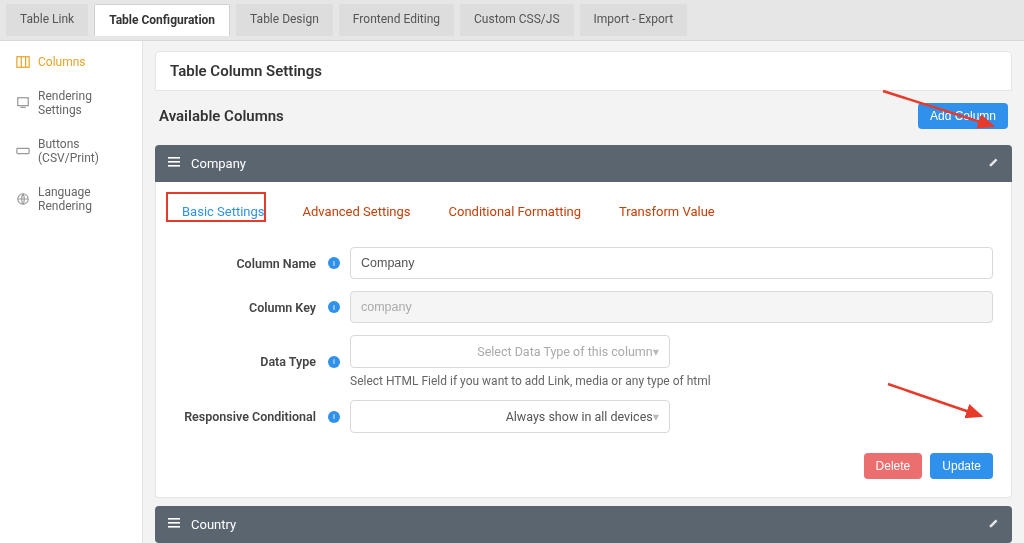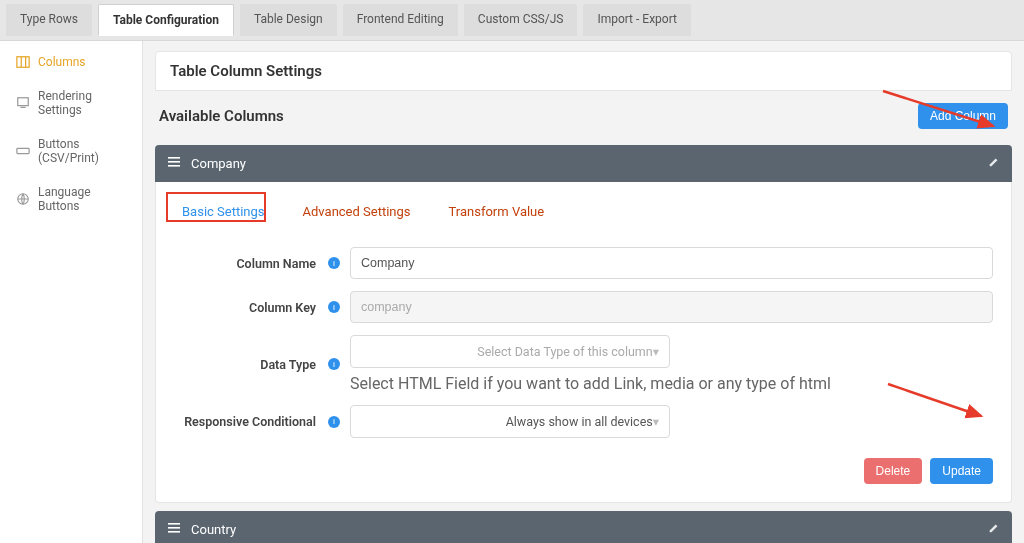--- a/index.html
+++ b/index.html
@@ -181,21 +181,21 @@
     display: flex;
     align-items: center;
     justify-content: flex-end;
     color: #aaa;
     max-width: 320px;
   }
   .select .chev {
     color: #bbb;
   }
   .helptext {
-    font-size: 16px;
+    font-size: 12px;
     color: #666;
     margin-top: 6px;
   }
 
   .action-row {
     display: flex;
     justify-content: flex-end;
     gap: 8px;
     margin-top: 20px;
   }
@@ -204,21 +204,21 @@
   .anno {
     position: absolute;
     pointer-events: none;
     z-index: 50;
   }
 </style>
 </head>
 <body>
 
 <div class="top-tabs">
-  <div class="top-tab">Type Rows</div>
+  <div class="top-tab">Table Link</div>
   <div class="top-tab active">Table Configuration</div>
   <div class="top-tab">Table Design</div>
   <div class="top-tab">Frontend Editing</div>
   <div class="top-tab">Custom CSS/JS</div>
   <div class="top-tab">Import - Export</div>
 </div>
 
 <div class="body-wrap">
 
   <div class="sidebar">
@@ -249,21 +249,21 @@
       </span>
       <span>Buttons (CSV/Print)</span>
     </div>
     <div class="sidebar-item">
       <span class="icon">
         <svg viewBox="0 0 16 16" width="14" height="14" fill="none" stroke="#999" stroke-width="1.3">
             <circle cx="8" cy="8" r="6"></circle>
             <path d="M2 8h12M8 2c2 3 2 9 0 12M8 2c-2 3-2 9 0 12"></path>
           </svg>
       </span>
-      <span>Language Buttons</span>
+      <span>Language Rendering</span>
     </div>
   </div>
 
   <div class="main">
     <div class="panel-title">Table Column Settings</div>
 
     <div class="subheader-row">
       <h3>Available Columns</h3>
       <button class="btn btn-primary">Add Column</button>
     </div>
@@ -285,20 +285,21 @@
           </svg>
       </span>
     </div>
     <div class="col-body" style="position:relative;">
 
       <div class="inner-tab-hilite"></div>
 
       <div class="inner-tabs">
         <div class="inner-tab active">Basic Settings</div>
         <div class="inner-tab">Advanced Settings</div>
+        <div class="inner-tab">Conditional Formatting</div>
         <div class="inner-tab">Transform Value</div>
       </div>
 
       <div class="form-row">
         <div class="form-label">
           <span>Column Name</span>
         </div>
         <span class="info-dot">i</span>
         <div class="form-control">
           <input class="input" value="Company" style="">

